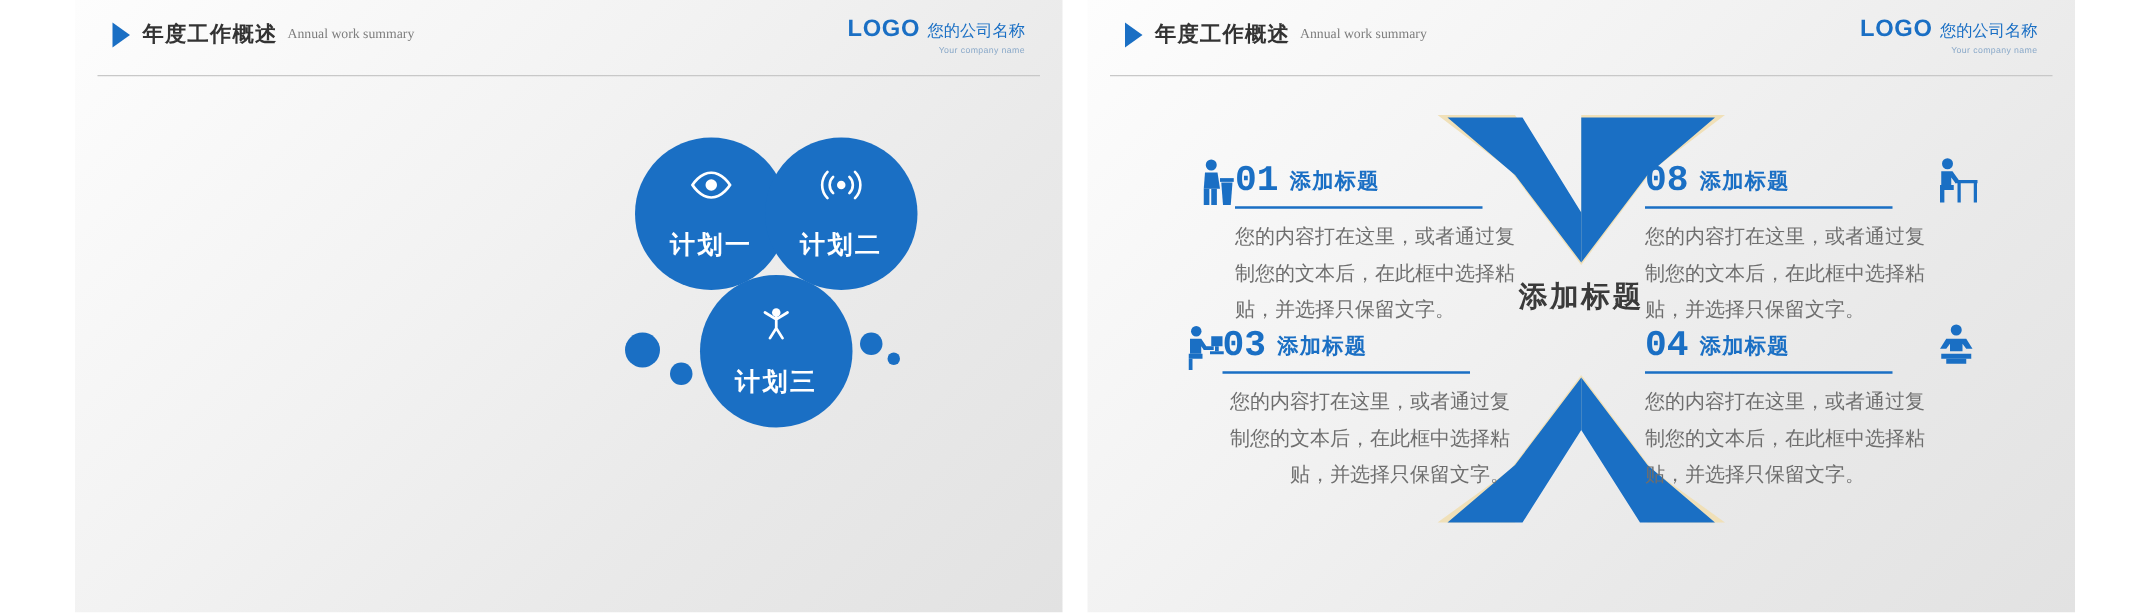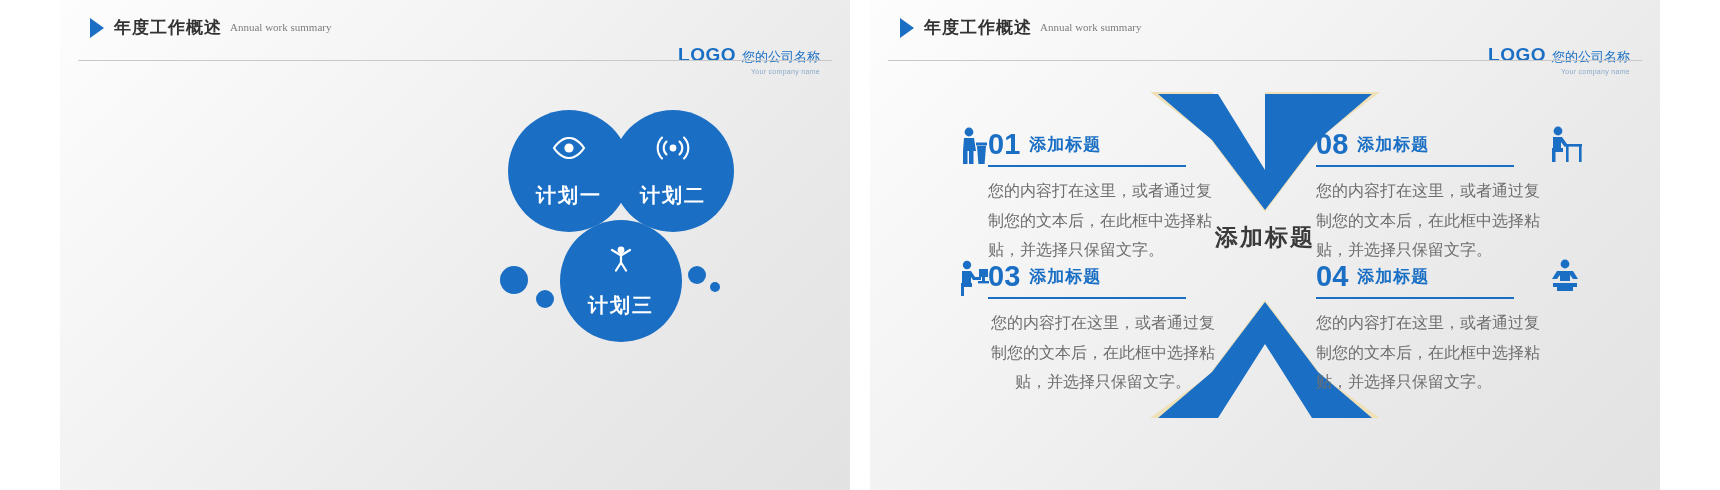--- a/index.html
+++ b/index.html
@@ -63,21 +63,20 @@
   .hdr-logo {
     position: absolute;
     right: 30px; top: 14px;
     text-align: right;
     line-height: 1;
   }
   .hdr-logo .logo-row {
     display: flex;
     align-items: baseline;
     justify-content: flex-end;
-    margin-top: 31px;
   }
   .hdr-logo .logo-txt {
     font-size: 19px;
     font-weight: bold;
     color: #1a6fc4;
     letter-spacing: .5px;
   }
   .hdr-logo .logo-cn {
     font-size: 13px;
     color: #1a6fc4;
@@ -146,40 +145,40 @@
   }
   .arrow-top, .arrow-bot {
     position: absolute;
     left: 50%;
     transform: translateX(-50%);
     width: 230px; height: 120px;
   }
   .arrow-top { top: 92px; }
   .arrow-bot { top: 300px; }
 
-  .quad { position: absolute; width: 230px; }
+  .quad { position: absolute; width: 230px; font-family: Liberation Mono, monospace; }
   .q-head { display: flex; align-items: center; gap: 9px; }
   .q-num {
     font-size: 29px; font-weight: bold; color: #1a6fc4; line-height: 1;
   }
   .q-title {
     font-size: 17px; font-weight: bold; color: #1a6fc4; letter-spacing: 1px;
   }
   .q-rule { height: 2px; background: #1a6fc4; margin-top: 6px; width: 198px; }
   .q-body {
     margin-top: 9px;
     font-size: 16px;
     line-height: 1.85;
     color: #6e6e6e;
   }
   .q-ico { position: absolute; }
 
   .q1 { left: 118px; top: 130px; text-align: left; }
   .q2 { left: 446px; top: 130px; text-align: left; }
-  .q3 { left: 118px; top: 262px; text-align: center; }
+  .q3 { left: 108px; top: 262px; text-align: right; }
   .q4 { left: 446px; top: 262px; text-align: left; }
 
   .q1 .q-ico { left: -28px; top: -4px; }
   .q2 .q-ico { left: 232px; top: -6px; }
   .q3 .q-ico { left: -30px; top: -4px; }
   .q4 .q-ico { left: 232px; top: -4px; }
 
   svg { display: block; }
 </style>
 </head>

